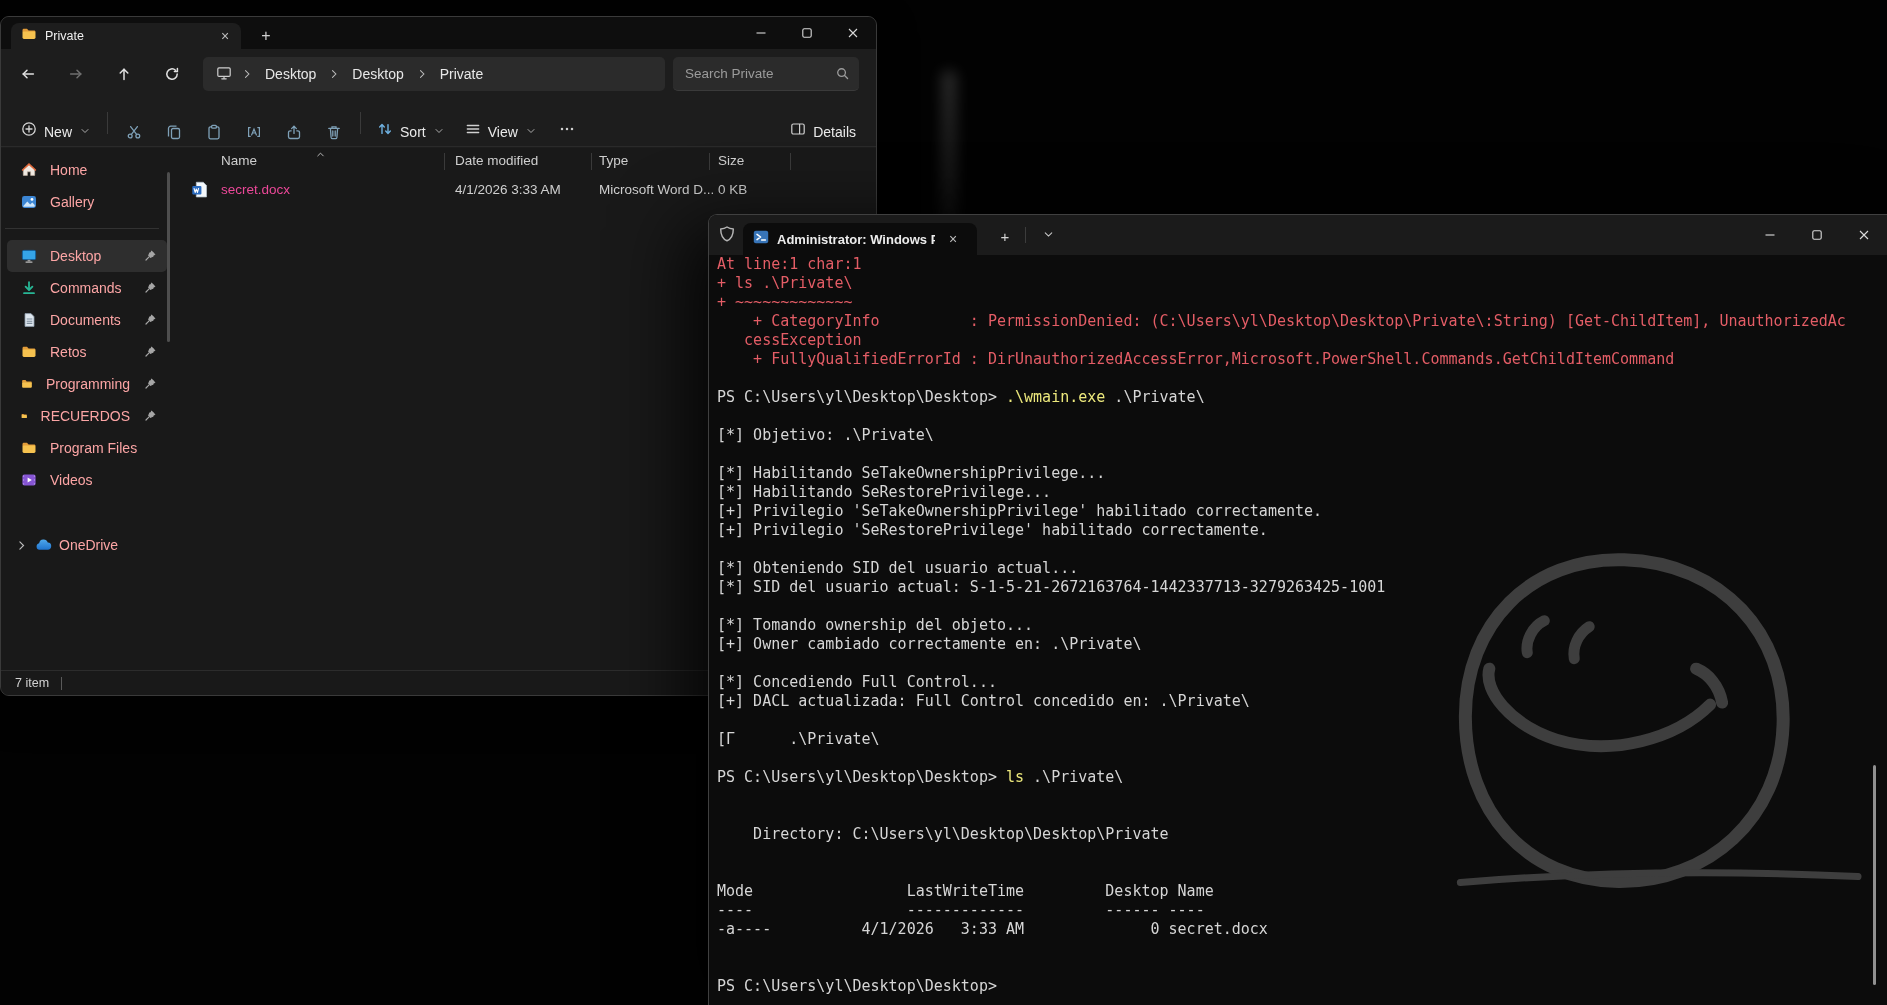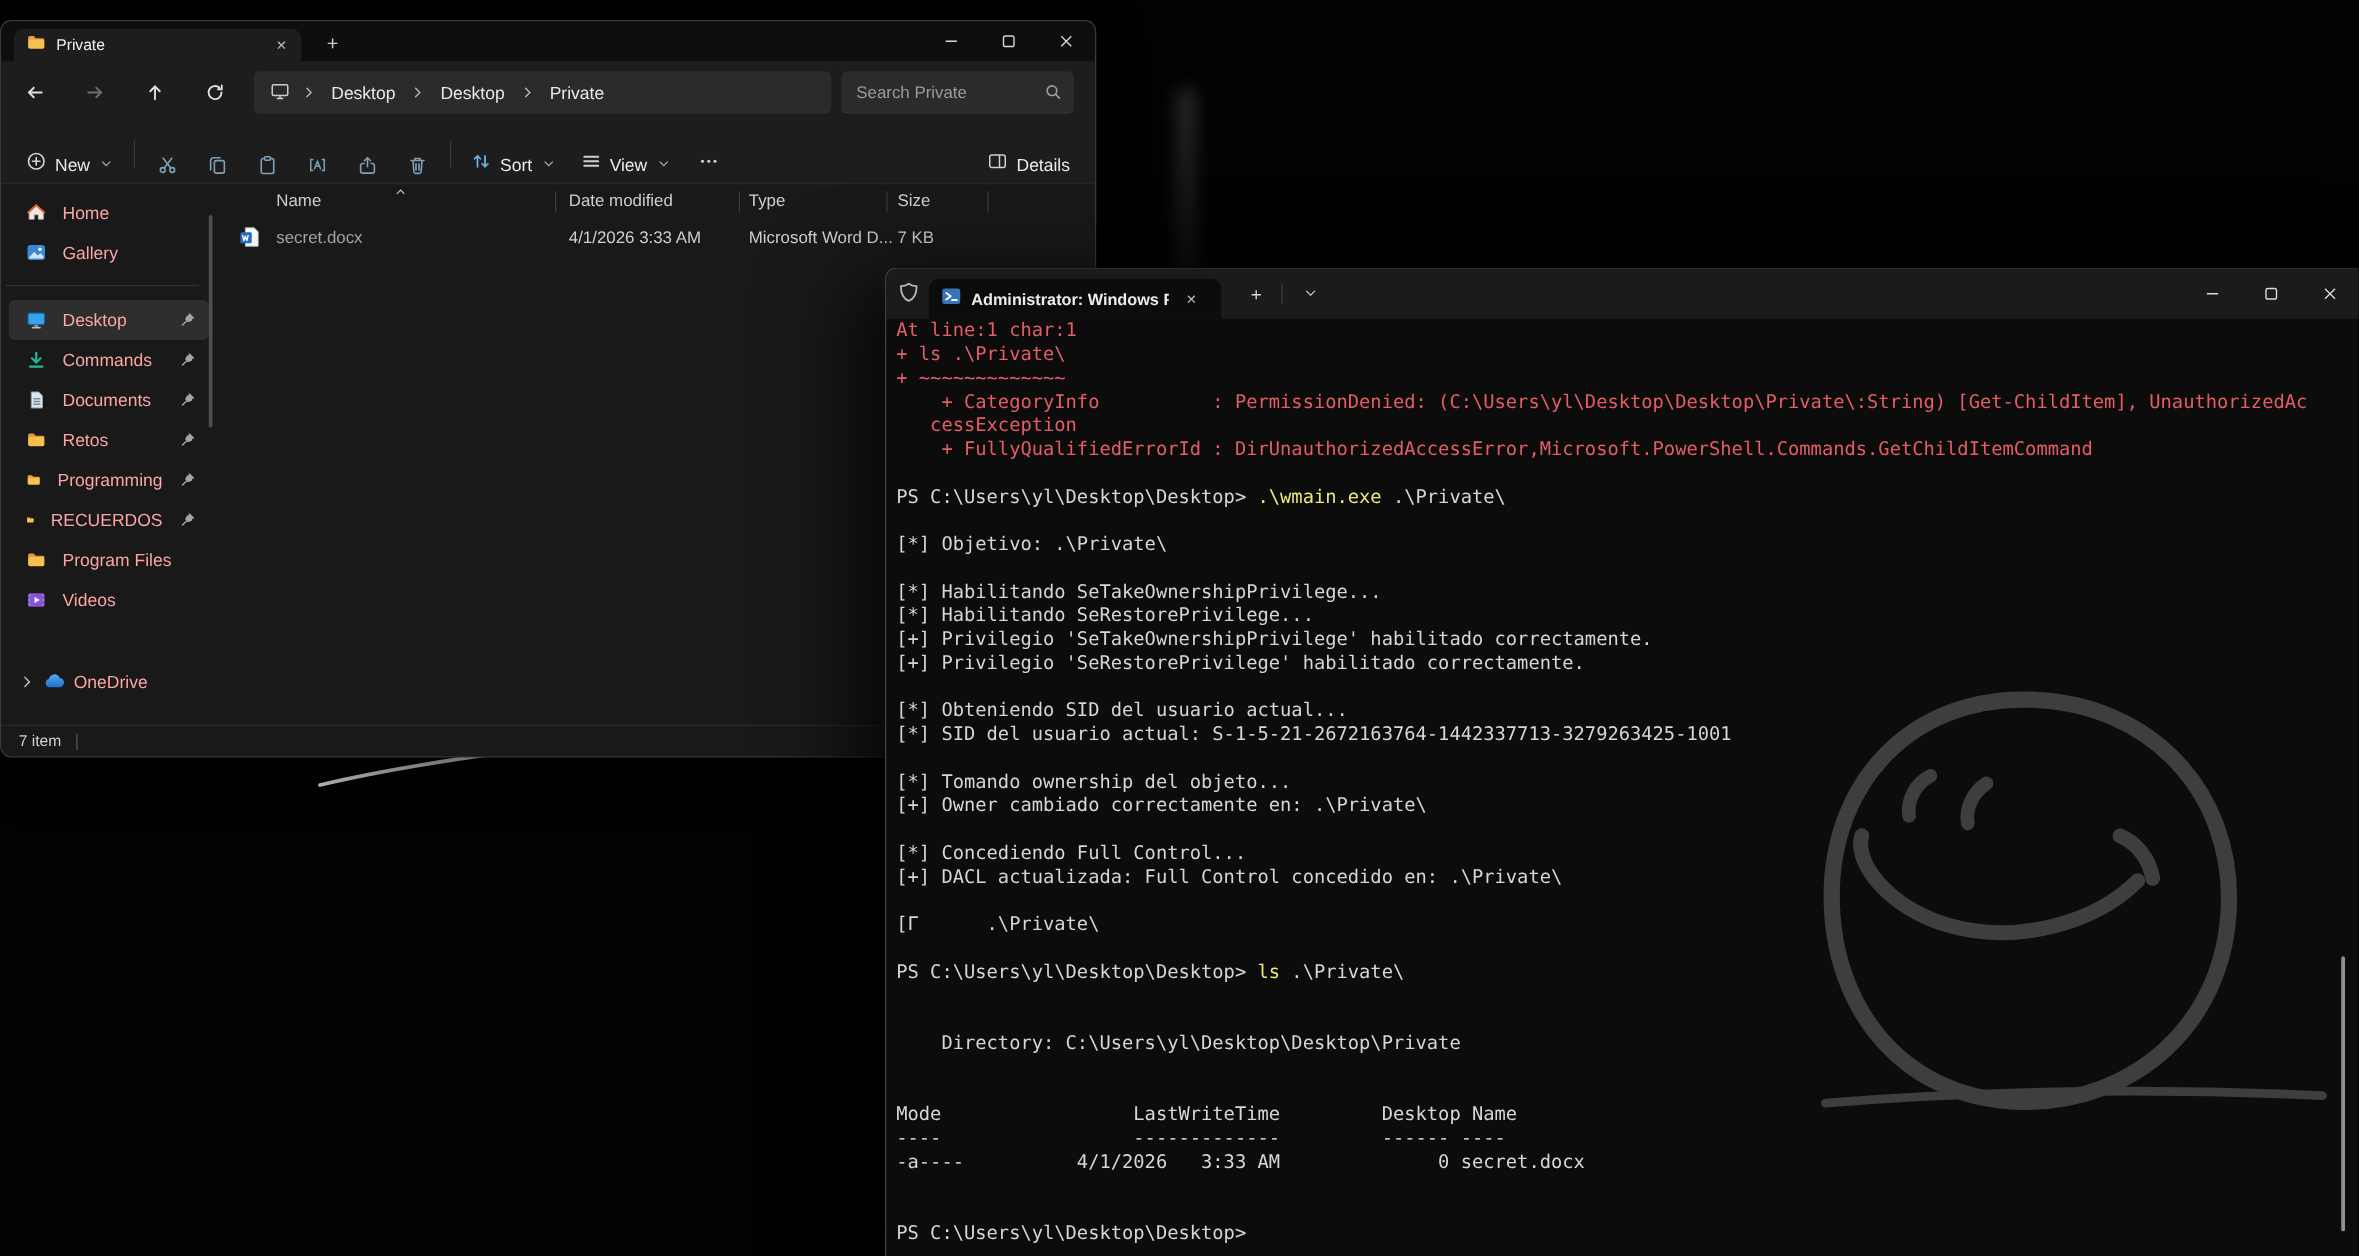--- a/index.html
+++ b/index.html
@@ -13,21 +13,21 @@
           background:linear-gradient(180deg, rgba(255,255,255,.16), rgba(255,255,255,.02));
           filter:blur(7px); border-radius:8px; }
 
   
   .window { position:absolute; }
   .wc { display:flex; height:100%; }
   .wc-btn { width:46px; height:100%; display:flex; align-items:center; justify-content:center;
             background:transparent; border:none; color:#d9d9d9; cursor:default; }
 
   
-  #explorer { left:0; top:16px; width:877px; height:590px; background:#1d1d1d;
+  #explorer { left:0; top:16px; width:877px; height:680px; background:#1d1d1d;
               border:1px solid #3a3a3a; border-radius:9px;
               box-shadow:0 14px 36px rgba(0,0,0,.6); }
   .tabstrip { position:relative; height:32px; background:#0e0e0e; border-radius:8px 8px 0 0; }
   .ex-tab { position:absolute; left:10px; top:6px; width:230px; height:26px; background:#1d1d1d;
             border-radius:8px 8px 0 0; display:flex; align-items:center; padding:0 6px 0 10px; gap:8px; }
   .ex-tab .t-label { font-size:12.5px; color:#f0f0f0; flex:1; white-space:nowrap; overflow:hidden; }
   .tab-x { background:none; border:none; color:#bdbdbd; font-size:14px; width:20px; height:20px;
            border-radius:4px; line-height:18px; }
   .newtab { position:absolute; left:252px; top:7px; width:26px; height:24px; background:none; border:none;
             color:#cfcfcf; font-size:16px; border-radius:4px; }
@@ -65,21 +65,21 @@
   .side-div { height:1px; background:#323232; margin:10px 14px 8px 4px; }
   .sec2 { margin-top:11px; }
   .onedrive-row { margin-top:33px; padding-left:8px !important; gap:7px; }
   .side-scroll { position:absolute; right:3px; top:24px; width:3px; height:170px; background:#4e4e4e; border-radius:2px; }
 
   .filearea { position:relative; flex:1; }
   .fl-h { position:absolute; color:#cfcfcf; font-size:13.5px; top:5px; }
   .fl-sep { position:absolute; width:1px; height:17px; top:5px; background:#3a3a3a; }
   .fl-sort { position:absolute; top:-2px; }
   .fl-row { position:absolute; left:0; right:10px; top:30px; height:26px; }
-  .fl-cell { position:absolute; top:4px; color:#a3a3a3; font-size:13.5px; white-space:nowrap; }
+  .fl-cell { position:absolute; top:4px; color:#ec4899; font-size:13.5px; white-space:nowrap; }
   .fl-cell.dim { color:#cfcfcf; }
 
   .statusbar { position:absolute; left:0; right:0; bottom:0; height:25px; background:#191919;
                border-top:1px solid #2c2c2c; border-radius:0 0 8px 8px; display:flex; align-items:center;
                padding-left:14px; gap:12px; color:#d2d2d2; font-size:12.5px; }
   .sb-div { width:1px; height:13px; background:#5a5a5a; }
 
   
   #terminal { left:708px; top:214px; width:1179px; height:791px; background:#0c0c0c;
               border:1px solid #404040; border-right:none; border-bottom:none; border-radius:9px 0 0 0;
@@ -506,21 +506,21 @@
           <div class="fl-sep" style="left:617px"></div>
           <div class="fl-row" style="top:30px">
             <span class="fl-cell" style="left:18px;top:3px;"><svg class="ic" width="17" height="17" viewBox="0 0 16 16">
                 <path d="M5 1.2 H11.6 L14.6 4.2 V15 H5 Z" fill="#f4f8fb" stroke="#b6c2cc" stroke-width="0.7"></path>
                 <rect x="1.2" y="4.6" width="8.6" height="8.2" rx="1" fill="#2b6bbf"></rect>
                 <path d="M2.8 6.6 L3.9 10.8 L5 7.5 L6.1 10.8 L7.2 6.6" stroke="#ffffff" stroke-width="1" fill="none" stroke-linejoin="round"></path>
               </svg></span>
             <span class="fl-cell" style="left:48px">secret.docx</span>
             <span class="fl-cell dim" style="left:282px">4/1/2026 3:33 AM</span>
             <span class="fl-cell dim" style="left:426px">Microsoft Word D...</span>
-            <span class="fl-cell dim" style="left:545px">7 KB</span>
+            <span class="fl-cell dim" style="left:545px">0 KB</span>
           </div>
         </div>
     </div>
 
     <div class="statusbar">
       <span>7 item</span>
       <span class="sb-div"></span>
     </div>
   </div>
 

